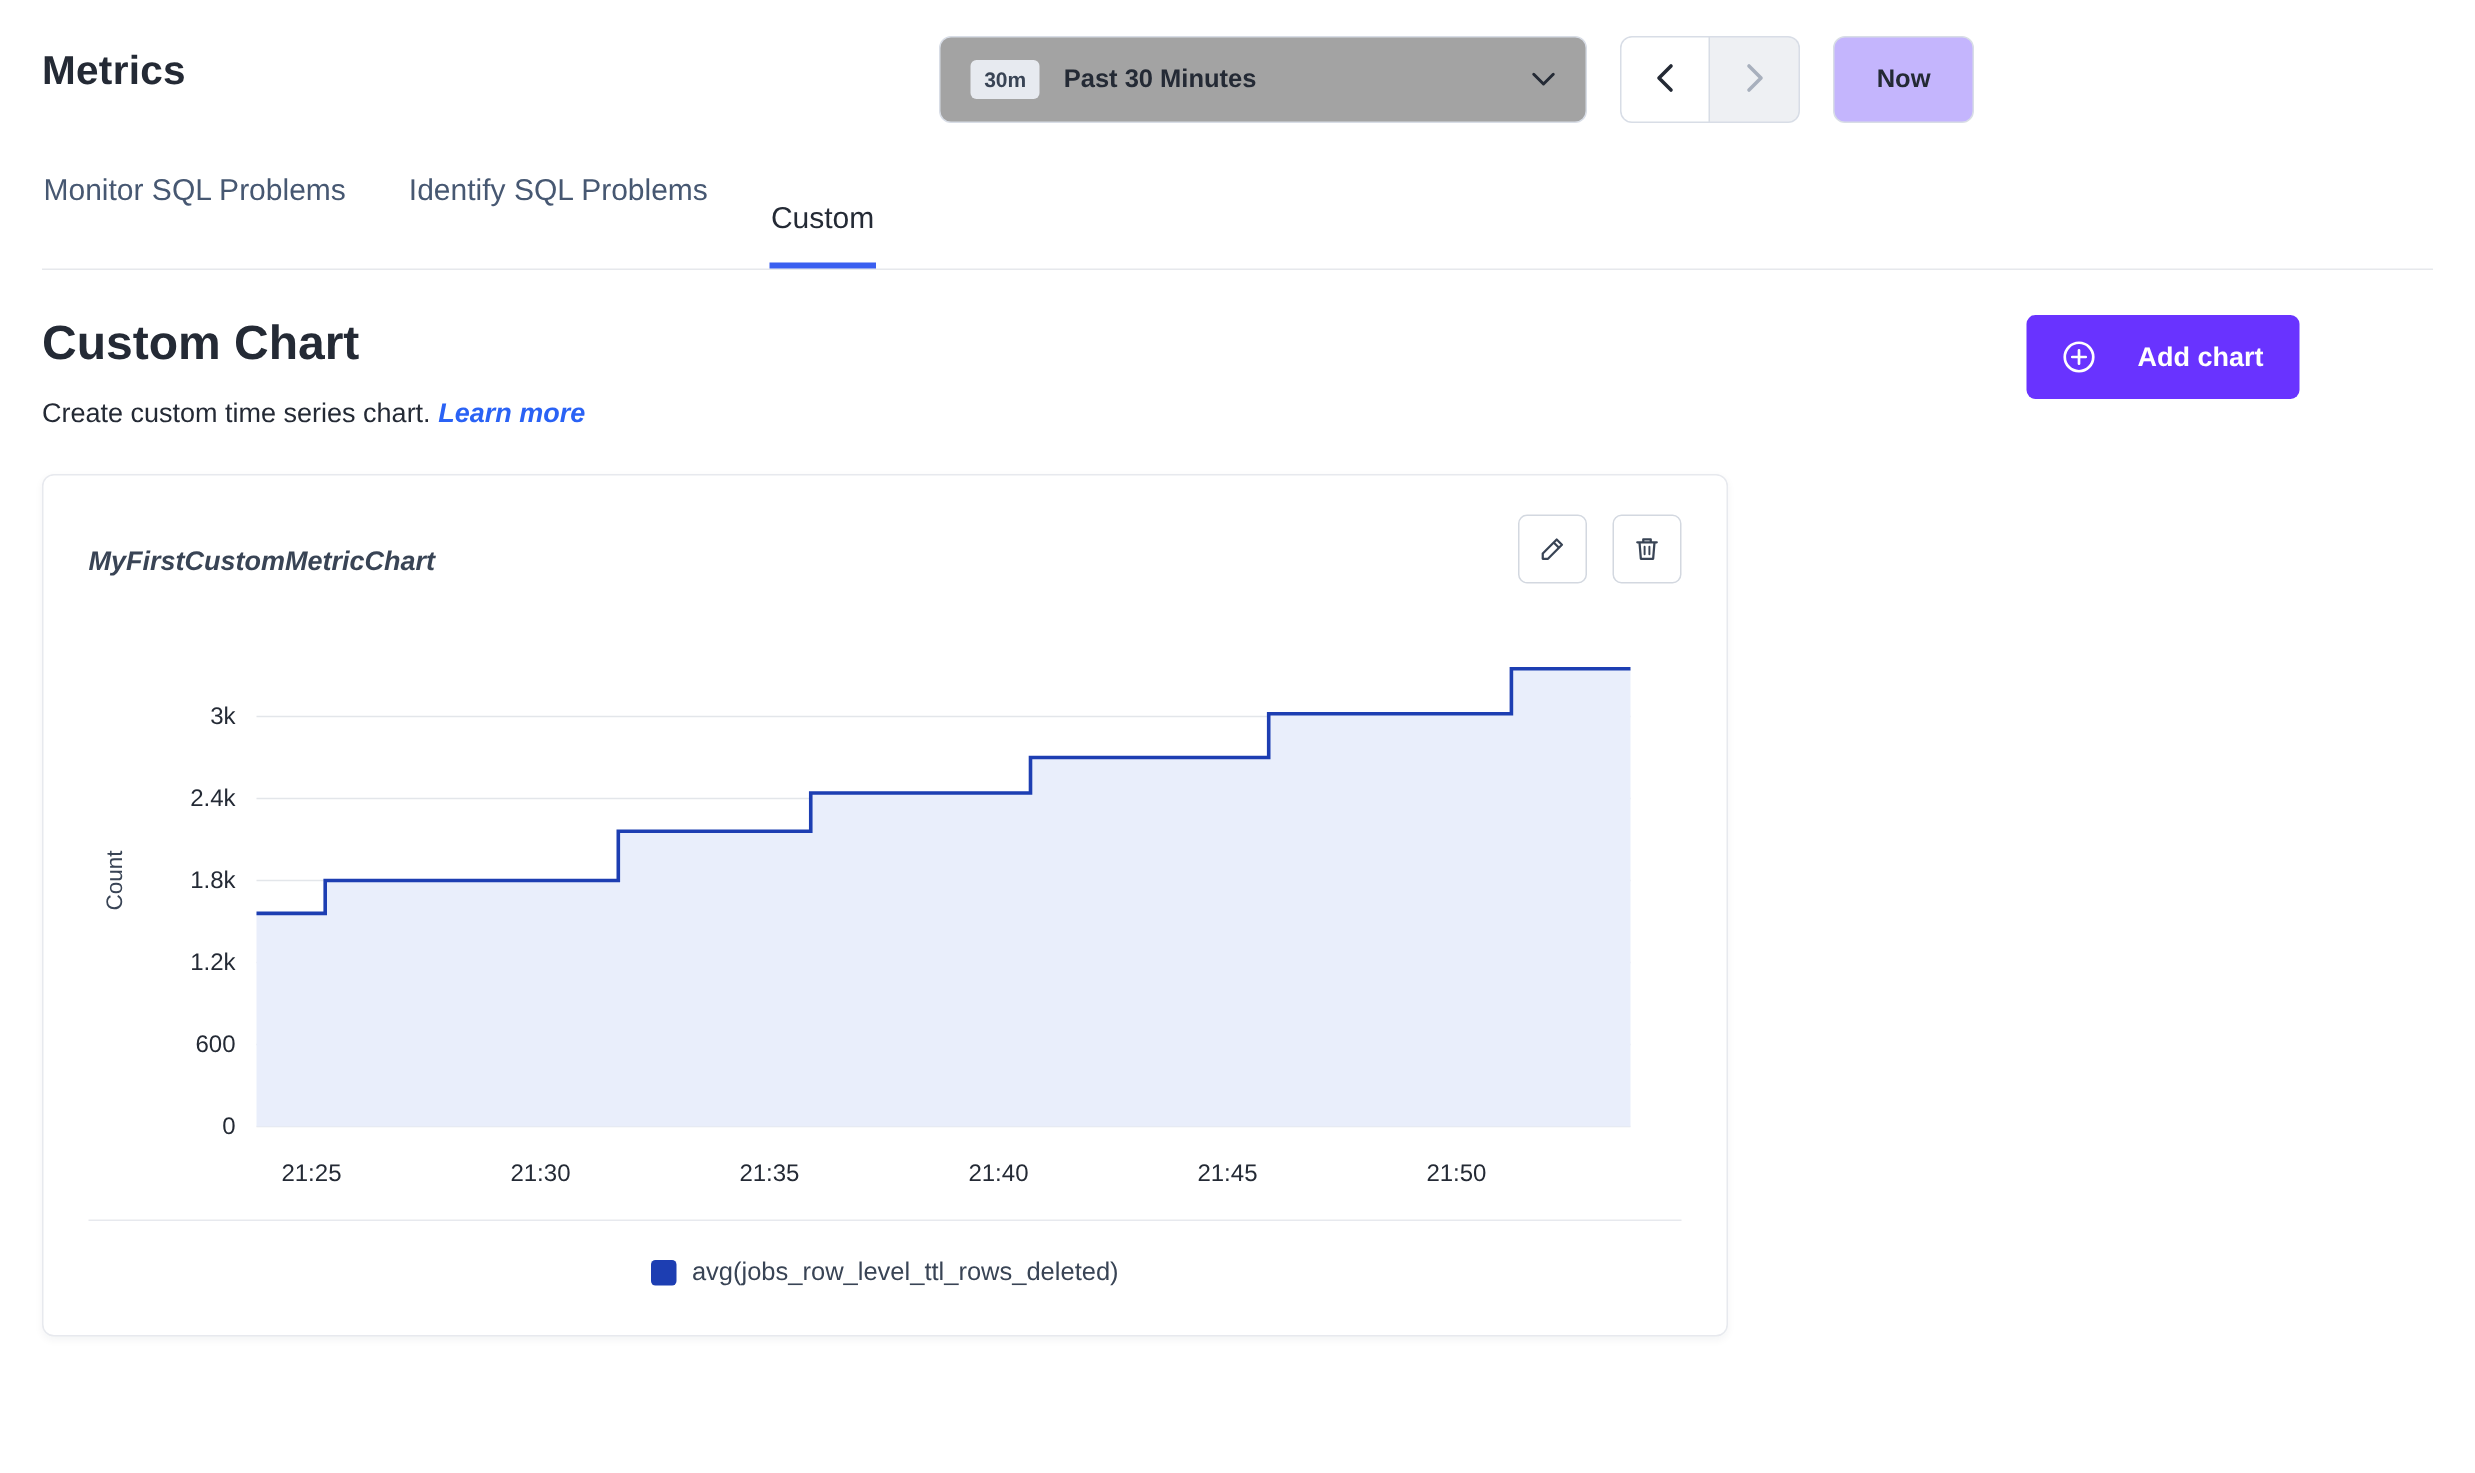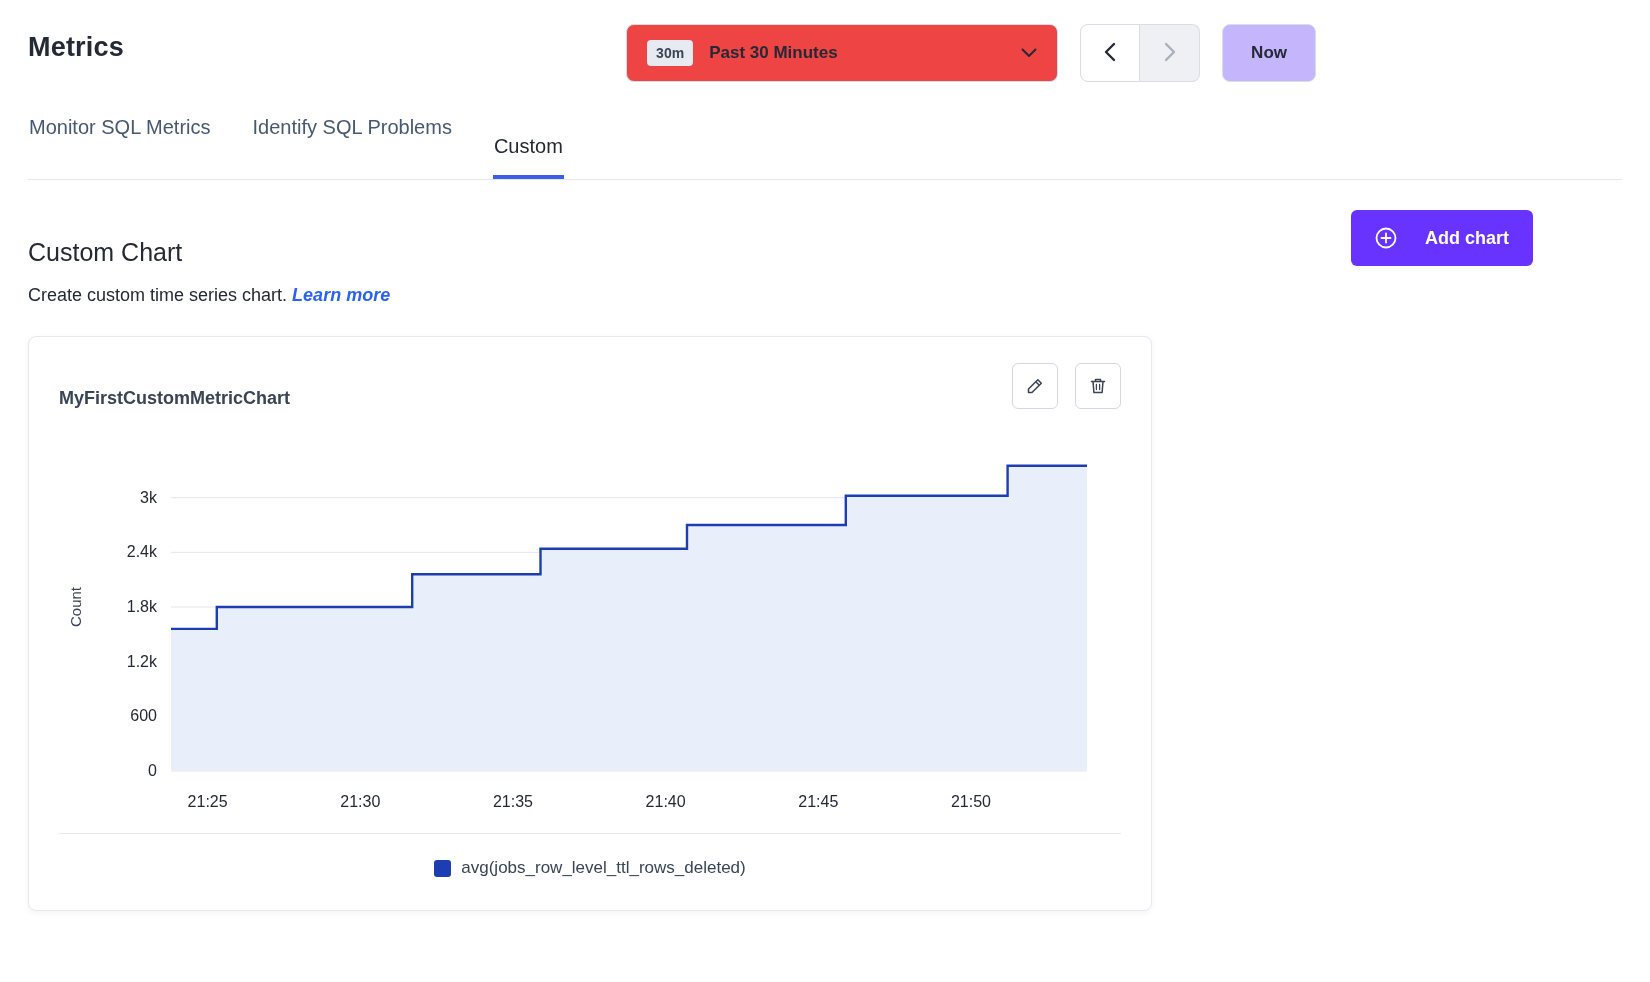--- a/index.html
+++ b/index.html
@@ -5,21 +5,21 @@
   * { margin: 0; padding: 0; box-sizing: border-box; }
   html, body { background: #ffffff; font-family: "Liberation Sans", sans-serif; color: #242a35; }
   .page { width: 1650px; height: 982px; padding: 24px 28px; position: relative; overflow: hidden; }
 
   
   .header-row { display: flex; align-items: flex-start; }
   .page-title { font-size: 27px; font-weight: 700; color: #242a35; margin-top: 8px; letter-spacing: 0.2px; }
   .header-controls { display: flex; align-items: center; margin-left: auto; margin-right: 306px; gap: 22px; }
 
   .time-picker { display: flex; align-items: center; gap: 16px; width: 432px; height: 58px;
-    border: 1px solid #d8dde6; border-radius: 8px; background: #ef4444; padding: 0 20px; cursor: pointer; }
+    border: 1px solid #d8dde6; border-radius: 8px; background: #a3a3a3; padding: 0 20px; cursor: pointer; }
   .time-badge { background: #e7eaf0; color: #394455; font-weight: 700; font-size: 14px;
     padding: 5px 9px; border-radius: 4px; }
   .time-label { font-size: 17px; font-weight: 600; color: #242a35; }
   .time-picker .chev { margin-left: auto; display: flex; }
 
   .pager { display: flex; }
   .pager-btn { width: 60px; height: 58px; background: #fff; border: 1px solid #d8dde6;
     display: flex; align-items: center; justify-content: center; cursor: pointer; }
   .pager-btn.prev { border-radius: 8px 0 0 8px; }
   .pager-btn.next { border-radius: 0 8px 8px 0; border-left: none; background: #eef0f3; cursor: default; }
@@ -28,31 +28,31 @@
     background: #c4b5fd; font-family: inherit; font-size: 17px; font-weight: 600; color: #242a35; cursor: pointer; }
 
   
   .tabs { display: flex; gap: 40px; margin-top: 34px; border-bottom: 1px solid #e6e8ec; }
   .tab { font-size: 20px; color: #475872; padding: 0 1px 17px; border-bottom: 4px solid transparent;
     cursor: pointer; white-space: nowrap; }
   .tab.active { color: #242a35; font-weight: 500; border-bottom-color: #3a5ff0; margin-top: 19px; }
 
   
   .section-row { display: flex; align-items: flex-start; margin-top: 30px; width: 1505px; }
-  .section-title { font-size: 25px; font-weight: 400; color: #242a35; margin-top: 28px; }
+  .section-title { font-size: 32px; font-weight: 700; color: #242a35; }
   .section-desc { margin-top: 18px; font-size: 18px; color: #242a35; }
   .learn-more { color: #2a62f5; font-weight: 600; text-decoration: none; cursor: pointer; font-style: italic; }
   .add-chart-btn { margin-left: auto; display: flex; align-items: center; gap: 28px; height: 56px;
     padding: 0 24px; background: #6933ff; color: #fff; border: none; border-radius: 6px;
     font-family: inherit; font-size: 18px; font-weight: 600; cursor: pointer; }
 
   
   .card { margin-top: 30px; width: 1124px; border: 1px solid #e7e9ee; border-radius: 8px;
     background: #fff; box-shadow: 0 2px 6px rgba(20,30,60,0.05); padding: 26px 30px 20px; }
-  .card-header { display: flex; align-items: flex-end; }
+  .card-header { display: flex; align-items: center; font-style: italic; }
   .card-title { font-size: 18px; font-weight: 700; color: #394455; margin-top: 16px; }
   .card-actions { margin-left: auto; display: flex; gap: 17px; }
   .icon-btn { width: 46px; height: 46px; border: 1px solid #d3d8e0; border-radius: 6px; background: #fff;
     display: flex; align-items: center; justify-content: center; cursor: pointer; }
 
   .chart-wrap { margin-top: 18px; }
   .chart-wrap svg { display: block; }
   .card-divider { border: none; border-top: 1px solid #e7e9ee; margin: 6px 0 0; }
   .legend { display: flex; align-items: center; justify-content: center; gap: 10px; margin: 24px 0 12px; cursor: pointer; }
   .legend-swatch { width: 17px; height: 17px; border-radius: 3px; background: #1d3eb2; }
@@ -89,21 +89,21 @@
                 <path d="M2 2 L10 10 L2 18" fill="none" stroke="#a8b0bd" stroke-width="2.4" stroke-linecap="round" stroke-linejoin="round"></path>
               </svg>
           </span>
         </button>
       </div>
       <button class="now-btn">Now</button>
     </div>
   </div>
 
   <div class="tabs">
-    <span class="tab">Monitor SQL Metrics</span>
+    <span class="tab">Monitor SQL Problems</span>
     <span class="tab">Identify SQL Problems</span>
     <span class="tab active">Custom</span>
   </div>
 
   <div class="section-row">
     <div>
       <h2 class="section-title">Custom Chart</h2>
       <p class="section-desc">
         <span>Create custom time series chart.</span>
         <a class="learn-more">Learn more</a>

